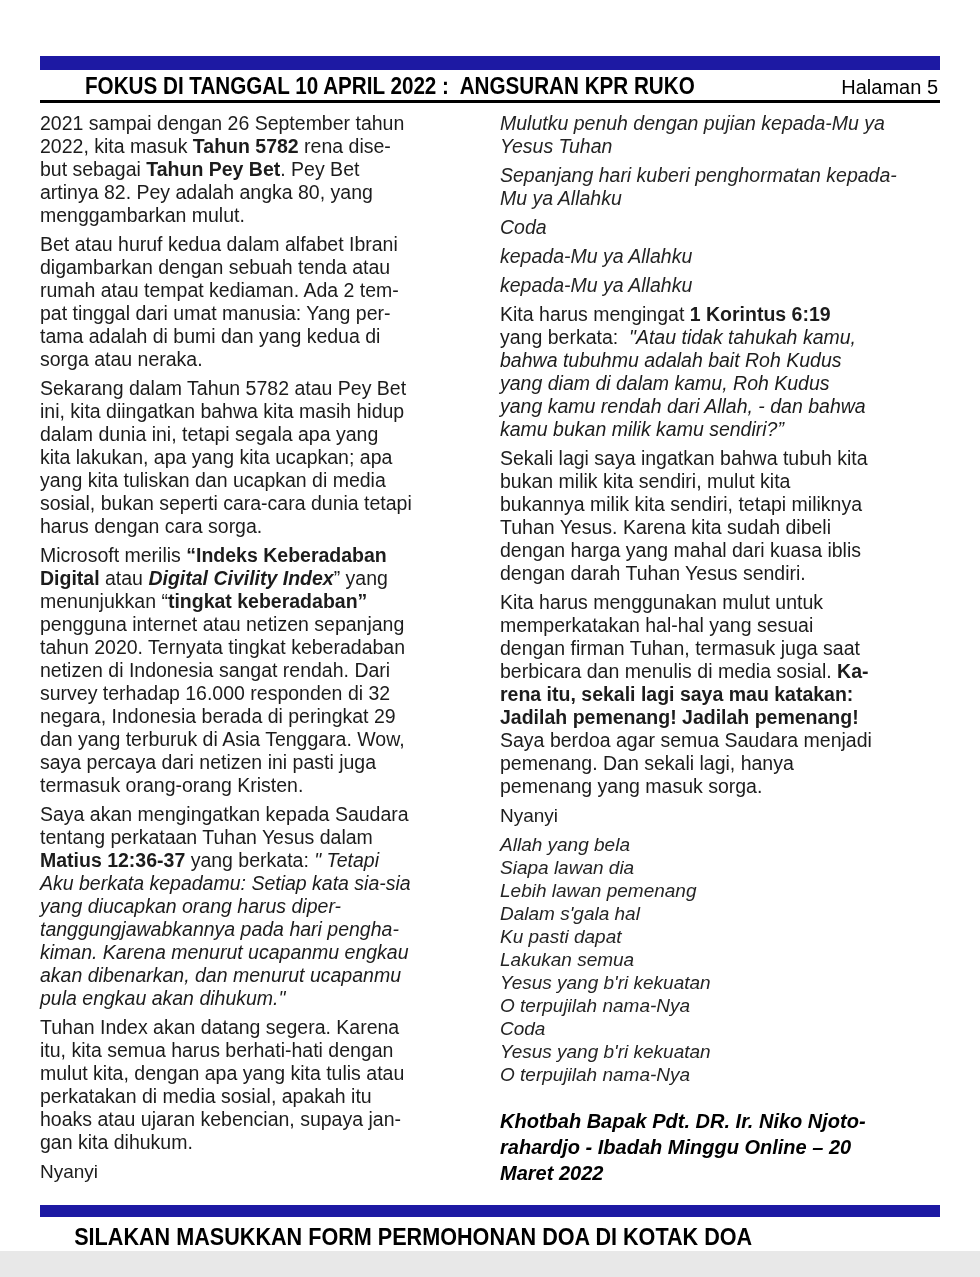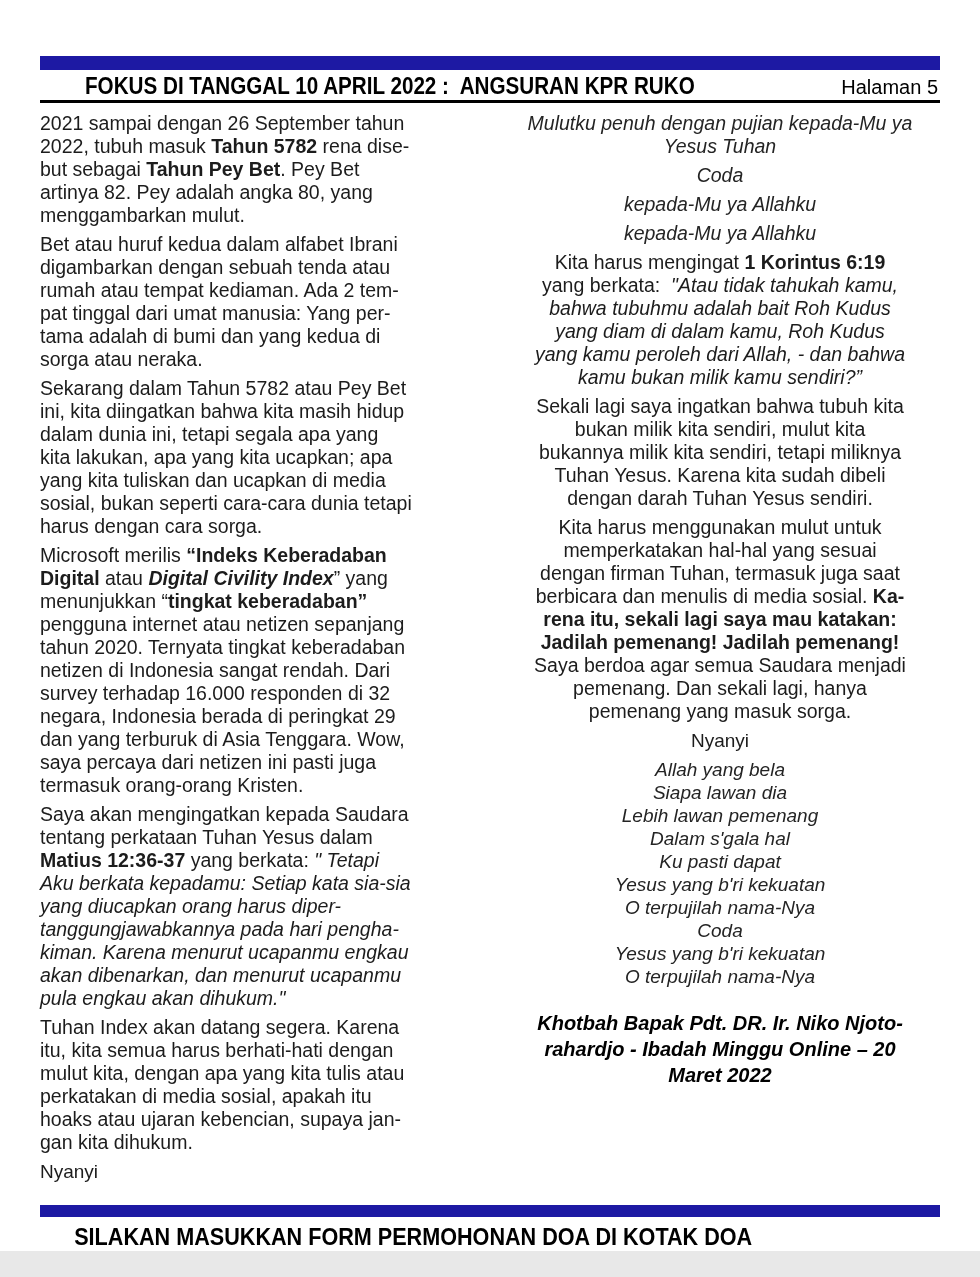--- a/index.html
+++ b/index.html
@@ -47,21 +47,21 @@
   .header-rule {
     margin: 0 40px;
     border-top: 3px solid #000000;
   }
   .columns {
     display: flex;
     gap: 23px;
     margin: 9px 40px 0 40px;
   }
   .col-left  { width: 440px; }
-  .col-right { width: 443px; text-align: center; }
+  .col-right { width: 443px; }
   .para { margin: 0 0 6px 0; }
   .para .line {
     font-size: 19.5px;
     line-height: 23px;
     white-space: pre;
   }
   .para.lyric .line {
     font-style: italic;
     color: #242424;
   }
@@ -126,21 +126,21 @@
     <div class="header-title">FOKUS DI TANGGAL 10 APRIL 2022 :  ANGSURAN KPR RUKO</div>
     <div class="page-num">Halaman 5</div>
   </div>
 
   <div class="header-rule"></div>
 
   <div class="columns">
     <div class="col-left">
         <div class="para body">
           <div class="line"><span>2021 sampai dengan 26 September tahun</span></div>
-          <div class="line"><span>2022, tubuh masuk </span><span class="b">Tahun 5782</span><span> rena dise-</span></div>
+          <div class="line"><span>2022, kita masuk </span><span class="b">Tahun 5782</span><span> rena dise-</span></div>
           <div class="line"><span>but sebagai </span><span class="b">Tahun Pey Bet</span><span>. Pey Bet</span></div>
           <div class="line"><span>artinya 82. Pey adalah angka 80, yang</span></div>
           <div class="line"><span>menggambarkan mulut.</span></div>
         </div>
         <div class="para body">
           <div class="line"><span>Bet atau huruf kedua dalam alfabet Ibrani</span></div>
           <div class="line"><span>digambarkan dengan sebuah tenda atau</span></div>
           <div class="line"><span>rumah atau tempat kediaman. Ada 2 tem-</span></div>
           <div class="line"><span>pat tinggal dari umat manusia: Yang per-</span></div>
           <div class="line"><span>tama adalah di bumi dan yang kedua di</span></div>
@@ -190,41 +190,46 @@
         <div class="para label">
           <div class="line"><span>Nyanyi</span></div>
         </div>
       </div>
     <div class="col-right">
         <div class="para lyric">
           <div class="line"><span>Mulutku penuh dengan pujian kepada-Mu ya</span></div>
           <div class="line"><span>Yesus Tuhan</span></div>
         </div>
         <div class="para lyric">
+          <div class="line"><span>Sepanjang hari kuberi penghormatan kepada-</span></div>
+          <div class="line"><span>Mu ya Allahku</span></div>
+        </div>
+        <div class="para lyric">
           <div class="line"><span>Coda</span></div>
         </div>
         <div class="para lyric">
           <div class="line"><span>kepada-Mu ya Allahku</span></div>
         </div>
         <div class="para lyric">
           <div class="line"><span>kepada-Mu ya Allahku</span></div>
         </div>
         <div class="para body">
           <div class="line"><span>Kita harus mengingat </span><span class="b">1 Korintus 6:19</span></div>
           <div class="line"><span>yang berkata:  </span><span class="i">"Atau tidak tahukah kamu,</span></div>
           <div class="line"><span class="i">bahwa tubuhmu adalah bait Roh Kudus</span></div>
           <div class="line"><span class="i">yang diam di dalam kamu, Roh Kudus</span></div>
-          <div class="line"><span class="i">yang kamu peroleh dari Allah, - dan bahwa</span></div>
+          <div class="line"><span class="i">yang kamu rendah dari Allah, - dan bahwa</span></div>
           <div class="line"><span class="i">kamu bukan milik kamu sendiri?”</span></div>
         </div>
         <div class="para body">
           <div class="line"><span>Sekali lagi saya ingatkan bahwa tubuh kita</span></div>
           <div class="line"><span>bukan milik kita sendiri, mulut kita</span></div>
           <div class="line"><span>bukannya milik kita sendiri, tetapi miliknya</span></div>
           <div class="line"><span>Tuhan Yesus. Karena kita sudah dibeli</span></div>
+          <div class="line"><span>dengan harga yang mahal dari kuasa iblis</span></div>
           <div class="line"><span>dengan darah Tuhan Yesus sendiri.</span></div>
         </div>
         <div class="para body">
           <div class="line"><span>Kita harus menggunakan mulut untuk</span></div>
           <div class="line"><span>memperkatakan hal-hal yang sesuai</span></div>
           <div class="line"><span>dengan firman Tuhan, termasuk juga saat</span></div>
           <div class="line"><span>berbicara dan menulis di media sosial. </span><span class="b">Ka-</span></div>
           <div class="line"><span class="b">rena itu, sekali lagi saya mau katakan:</span></div>
           <div class="line"><span class="b">Jadilah pemenang! Jadilah pemenang!</span></div>
           <div class="line"><span>Saya berdoa agar semua Saudara menjadi</span></div>
@@ -233,20 +238,21 @@
         </div>
         <div class="para label">
           <div class="line"><span>Nyanyi</span></div>
         </div>
         <div class="para lyric-tight">
           <div class="line"><span>Allah yang bela</span></div>
           <div class="line"><span>Siapa lawan dia</span></div>
           <div class="line"><span>Lebih lawan pemenang</span></div>
           <div class="line"><span>Dalam s'gala hal</span></div>
           <div class="line"><span>Ku pasti dapat</span></div>
+          <div class="line"><span>Lakukan semua</span></div>
           <div class="line"><span>Yesus yang b'ri kekuatan</span></div>
           <div class="line"><span>O terpujilah nama-Nya</span></div>
           <div class="line"><span>Coda</span></div>
           <div class="line"><span>Yesus yang b'ri kekuatan</span></div>
           <div class="line"><span>O terpujilah nama-Nya</span></div>
         </div>
         <div class="para credit">
           <div class="line"><span>Khotbah Bapak Pdt. DR. Ir. Niko Njoto-</span></div>
           <div class="line"><span>rahardjo - Ibadah Minggu Online – 20</span></div>
           <div class="line"><span>Maret 2022</span></div>

